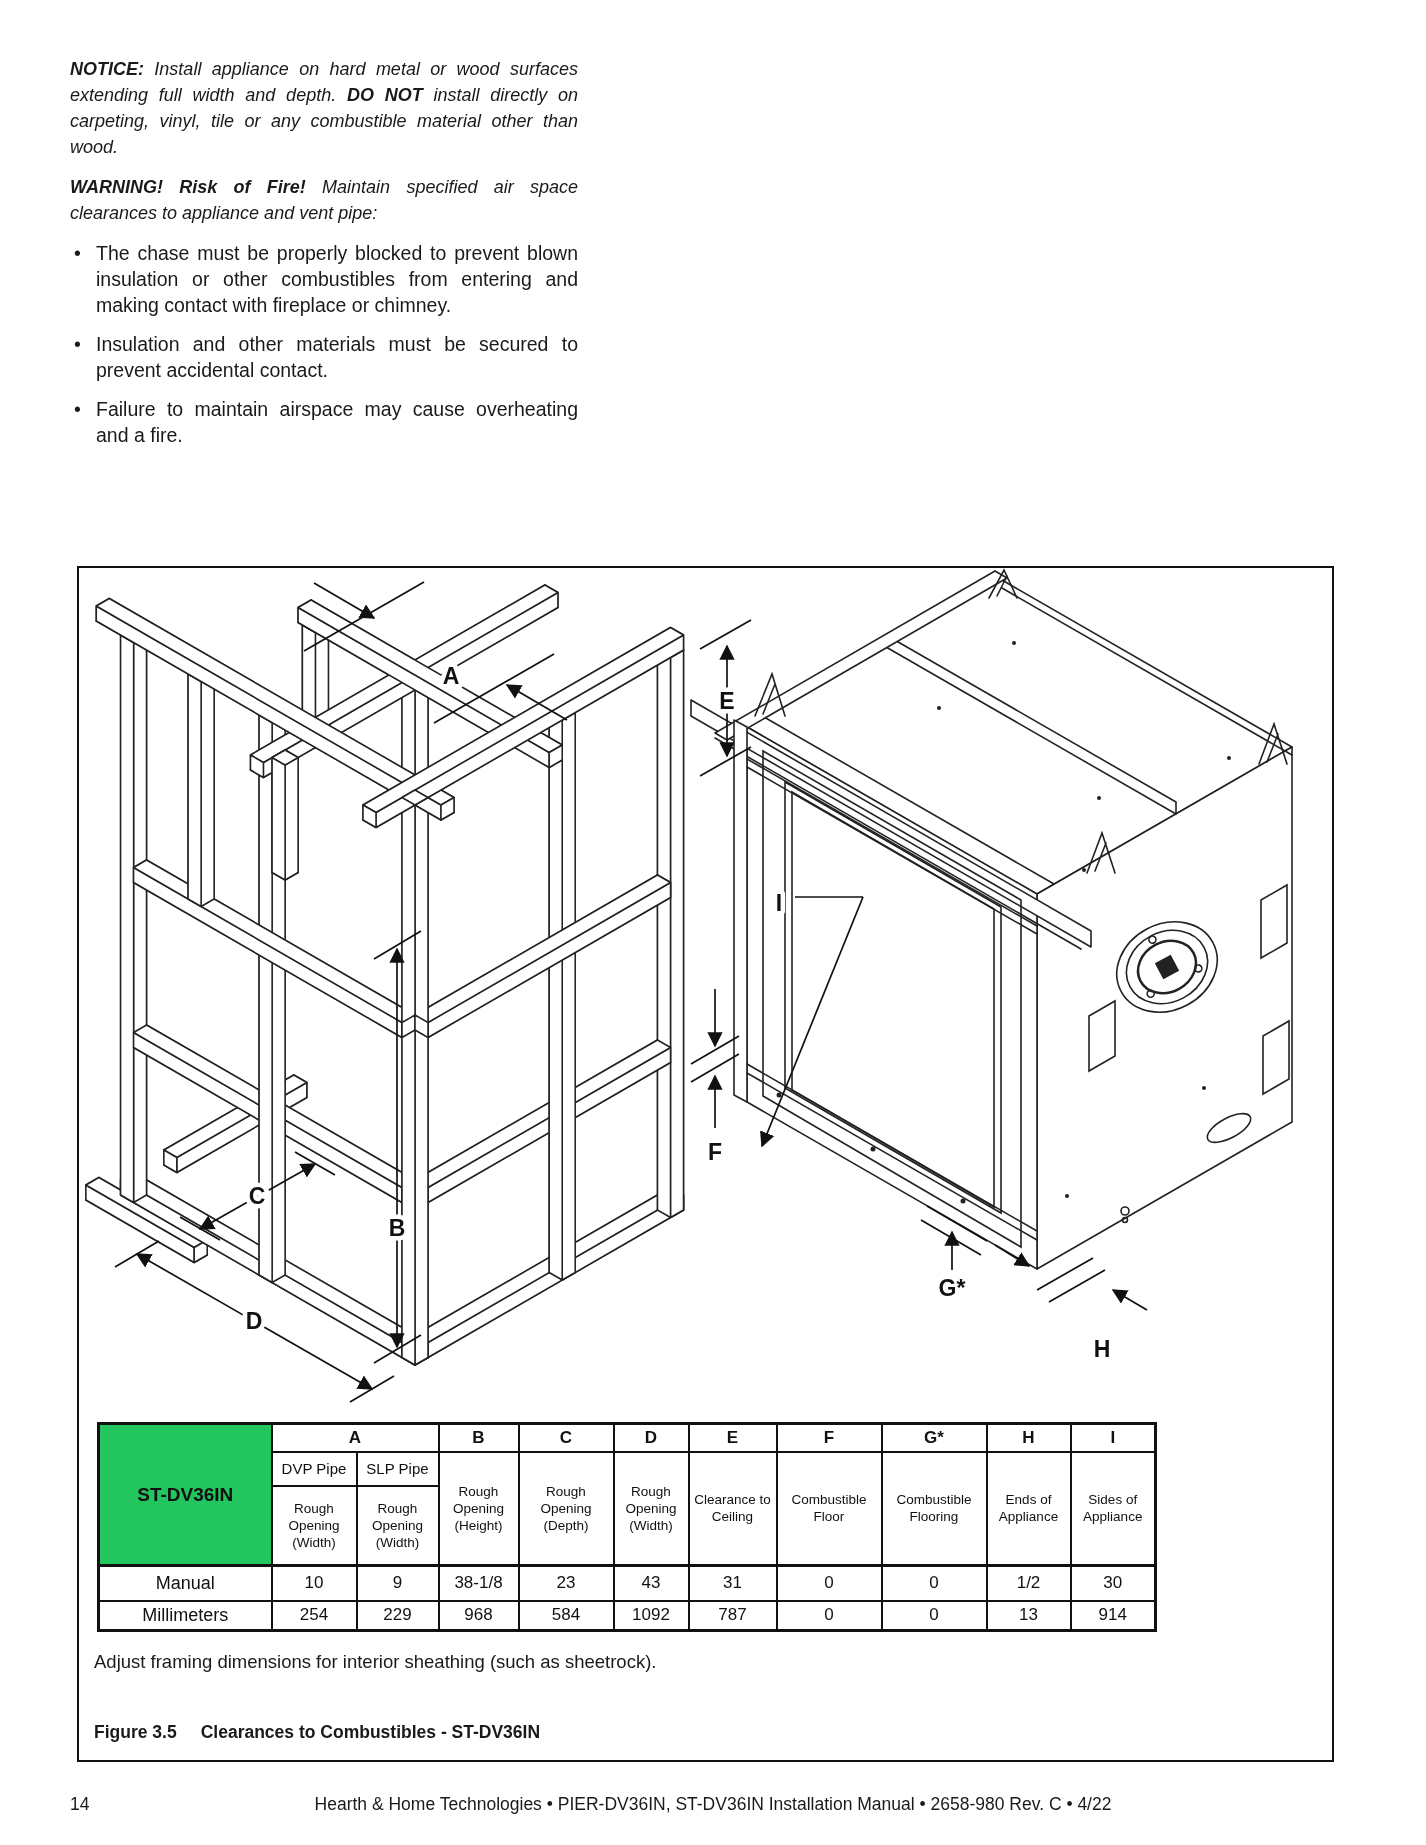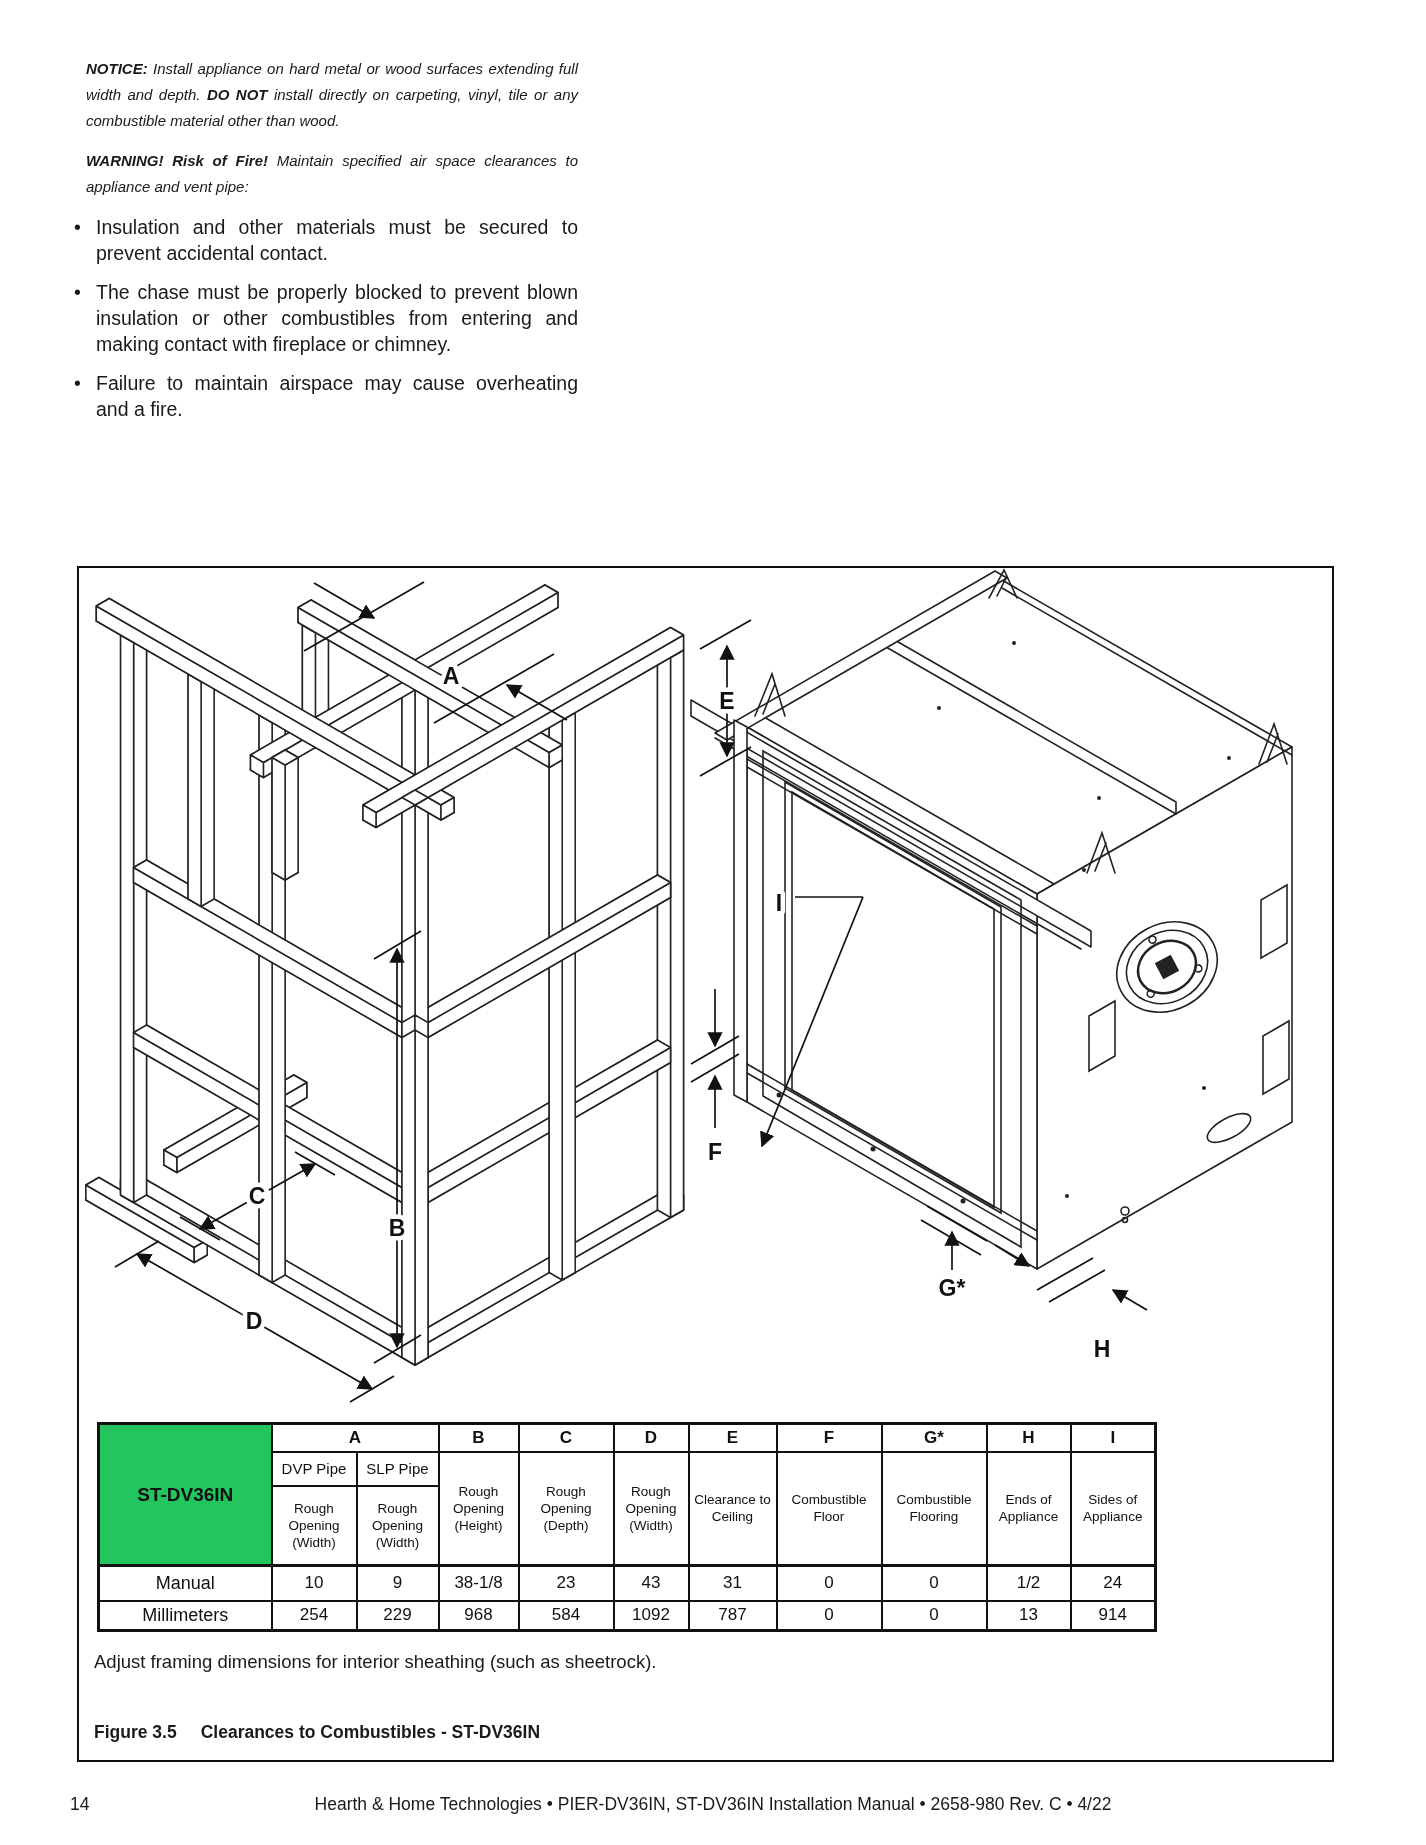--- a/index.html
+++ b/index.html
@@ -1,21 +1,21 @@
 <!DOCTYPE html>
 <html><head>
 <meta charset="utf-8">
 <style>
   html,body{margin:0;padding:0;background:#e8e8e8;}
   .page{position:relative;width:1426px;height:1845px;background:#ffffff;margin:0 auto;
         font-family:"Liberation Sans",sans-serif;color:#1a1a1a;overflow:hidden;}
 
   
   .textcol{position:absolute;left:70px;top:56px;width:508px;}
-  .para{margin:0 0 14px 16px;font-size:15px;line-height:26px;text-align:justify;}
+  .para{margin:0 0 14px 0;font-size:18px;line-height:26px;text-align:justify;}
   .i{font-style:italic;}
   .bi{font-style:italic;font-weight:bold;}
   ul.bullets{margin:4px 0 0 0;padding:0;list-style:none;}
   ul.bullets li{position:relative;padding-left:26px;margin:0 0 13px 0;
                 font-size:19.5px;line-height:26px;text-align:justify;}
   ul.bullets li::before{content:"\2022";position:absolute;left:4px;top:0;}
 
   
   .figure-box{position:absolute;left:77px;top:566px;width:1253px;height:1192px;
               border:2.5px solid #111;background:#fff;}
@@ -56,22 +56,22 @@
 </style>
 </head>
 <body>
 
 <div class="page">
 
   <div class="textcol">
     <p class="para"><span class="bi">NOTICE:</span> <span class="i">Install appliance on hard metal or wood surfaces extending full width and depth.</span> <span class="bi">DO NOT</span> <span class="i">install directly on carpeting, vinyl, tile or any combustible material other than wood.</span></p>
     <p class="para"><span class="bi">WARNING! Risk of Fire!</span> <span class="i">Maintain specified air space clearances to appliance and vent pipe:</span></p>
     <ul class="bullets">
+      <li><span>The chase must be properly blocked to prevent blown insulation or other combustibles from entering and making contact with fireplace or chimney.</span></li>
       <li><span>Insulation and other materials must be secured to prevent accidental contact.</span></li>
-      <li><span>The chase must be properly blocked to prevent blown insulation or other combustibles from entering and making contact with fireplace or chimney.</span></li>
       <li><span>Failure to maintain airspace may cause overheating and a fire.</span></li>
     </ul>
   </div>
 
   <div class="figure-box">
 
     <svg class="fig-svg" viewBox="0 0 1253 1192">
       <defs>
         <marker id="ah" viewBox="0 0 10 10" refX="9" refY="5" markerWidth="9" markerHeight="9" orient="auto-start-reverse">
           <path d="M0,0 L10,5 L0,10 z" fill="#111"></path>
@@ -357,21 +357,21 @@
         <td>Manual</td>
         <td>10</td>
         <td>9</td>
         <td>38-1/8</td>
         <td>23</td>
         <td>43</td>
         <td>31</td>
         <td>0</td>
         <td>0</td>
         <td>1/2</td>
-        <td>24</td>
+        <td>30</td>
       </tr>
       <tr class="r-data2">
         <td>Millimeters</td>
         <td>254</td>
         <td>229</td>
         <td>968</td>
         <td>584</td>
         <td>1092</td>
         <td>787</td>
         <td>0</td>

